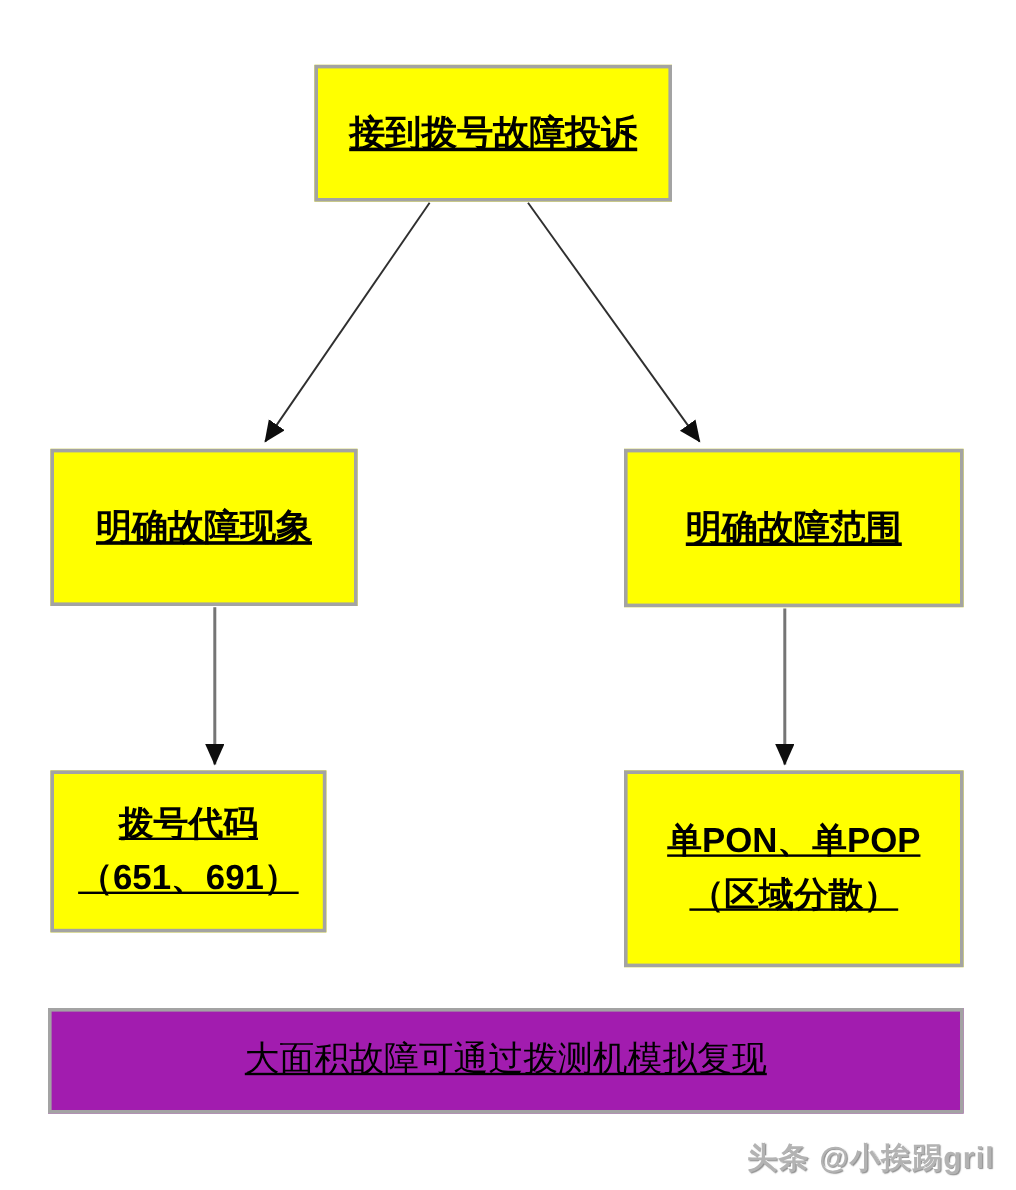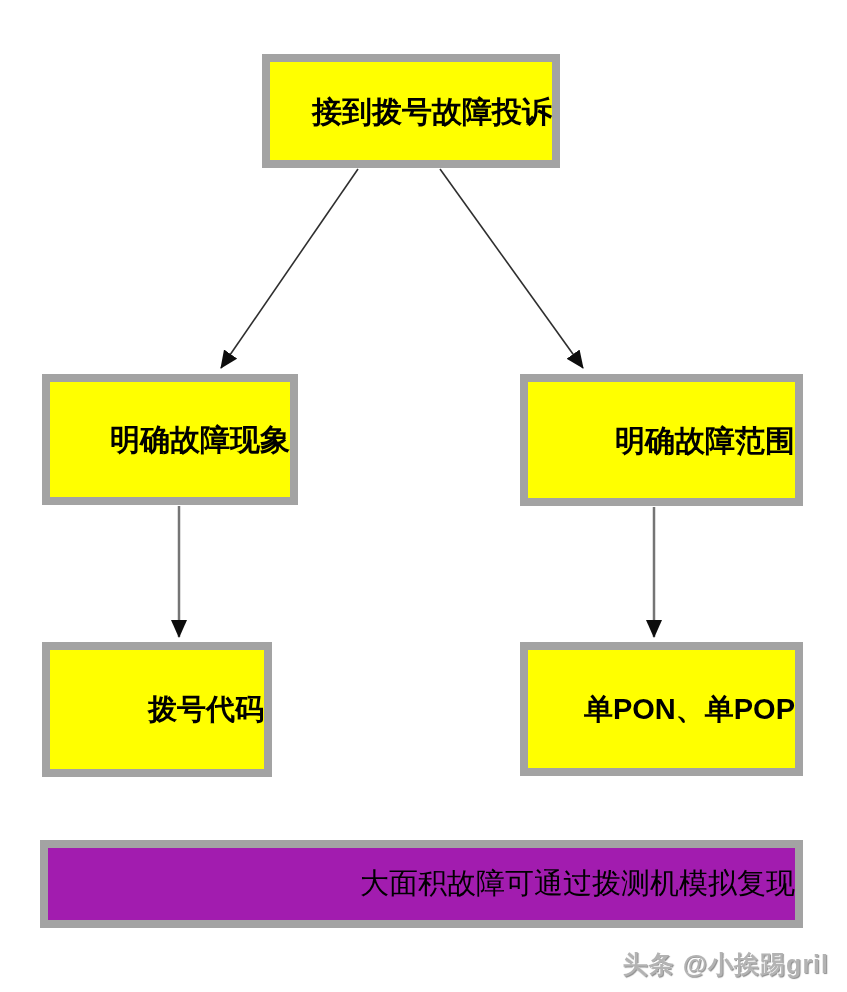--- a/index.html
+++ b/index.html
@@ -19,30 +19,31 @@
     position: absolute;
     left: 0;
     top: 0;
     width: 847px;
     height: 992px;
     pointer-events: none;
   }
   .node {
     position: absolute;
     box-sizing: border-box;
-    border: 8px solid #a3a3a3;
+    border: 3px solid #a3a3a3;
     background: #ffff00;
     display: flex;
     flex-direction: column;
-    align-items: flex-end;
+    align-items: center;
     justify-content: center;
     text-align: center;
     color: #000000;
     font-weight: bold;
     line-height: 1.5;
+    text-decoration: underline;
   }
   .node-top {
     left: 262px; top: 54px;
     width: 298px; height: 114px;
     font-size: 30px;
   }
   .node-left-mid {
     left: 42px; top: 374px;
     width: 256px; height: 131px;
     font-size: 30px;
@@ -53,21 +54,21 @@
     font-size: 30px;
   }
   .node-left-bottom {
     left: 42px; top: 642px;
     width: 230px; height: 135px;
     font-size: 29px;
     line-height: 1.55;
   }
   .node-right-bottom {
     left: 520px; top: 642px;
-    width: 283px; height: 134px;
+    width: 283px; height: 164px;
     font-size: 29px;
     line-height: 1.55;
   }
   .node-note {
     left: 40px; top: 840px;
     width: 763px; height: 88px;
     background: #a21caf;
     font-weight: normal;
     font-size: 29px;
   }
@@ -109,24 +110,26 @@
   <div class="node node-right-mid">
     <span>明确故障范围</span>
   </div>
 
   <div class="node node-left-mid">
     <span>明确故障现象</span>
   </div>
 
   <div class="node node-left-bottom">
     <span class="line1">拨号代码</span>
+    <span class="line2">（651、691）</span>
   </div>
 
   <div class="node node-right-bottom">
     <span class="line1">单PON、单POP</span>
+    <span class="line2">（区域分散）</span>
   </div>
 
   <div class="node node-note">
     <span>大面积故障可通过拨测机模拟复现</span>
   </div>
 
   <div class="watermark">头条 @小挨踢gril</div>
 
 </div>
 

